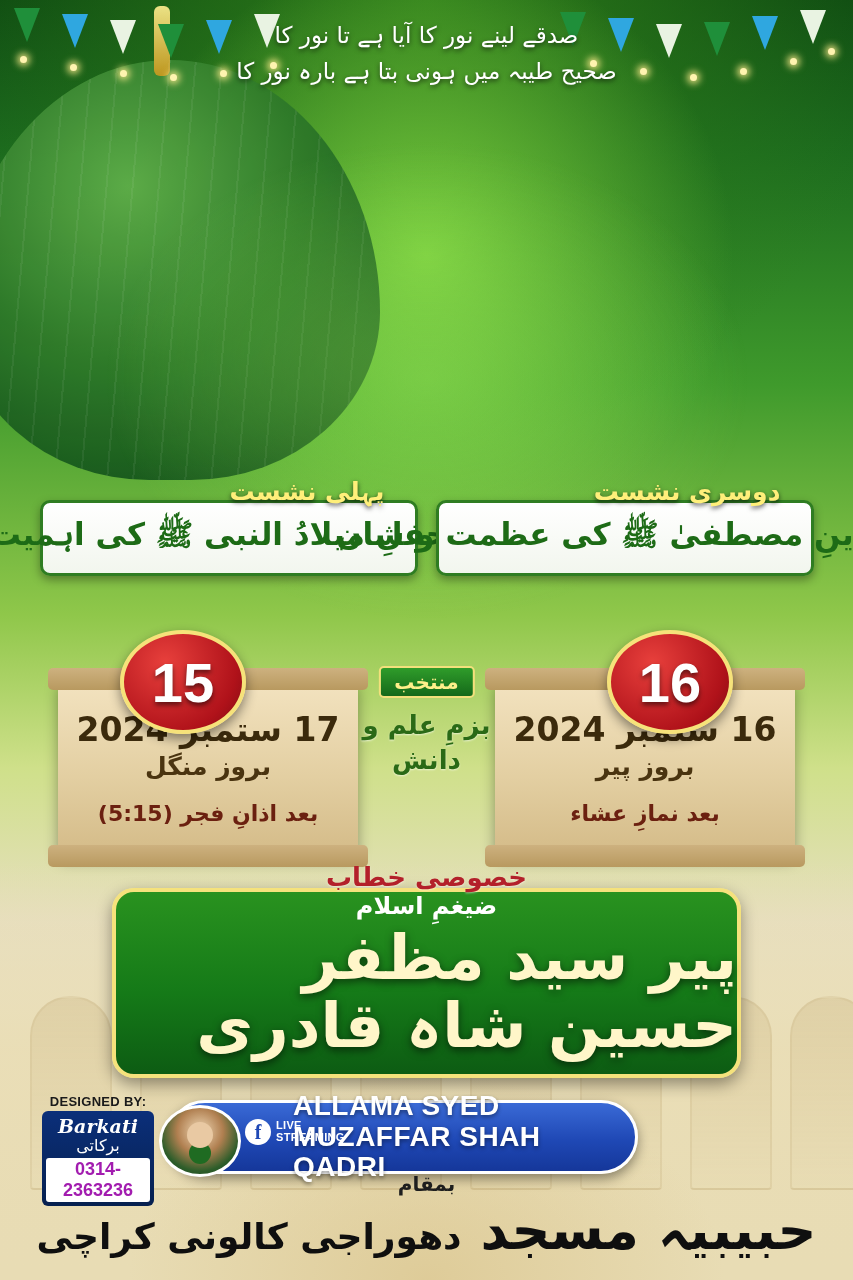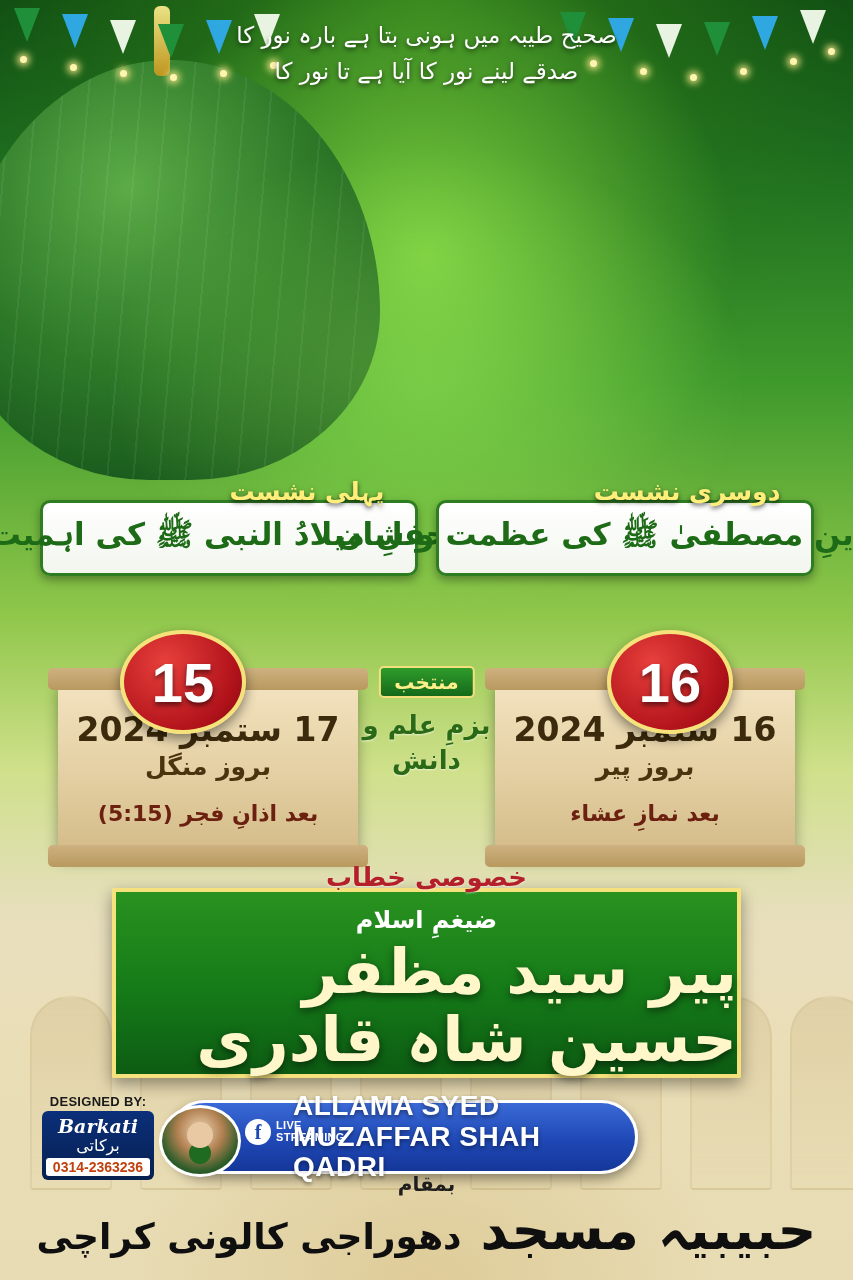--- a/index.html
+++ b/index.html
@@ -326,26 +326,26 @@
 
   
   .speaker-panel {
     position: absolute;
     left: 112px;
     right: 112px;
     top: 888px;
     height: 182px;
     background: linear-gradient(180deg, #29921f 0%, #157a18 55%, #0d5c13 100%);
     border: 4px solid #f5e27c;
-    border-radius: 2px;
+    border-radius: 22px;
     box-shadow: 0 6px 16px rgba(0,0,0,.4);
     display: flex;
     flex-direction: column;
     align-items: center;
-    justify-content: flex-end;
+    justify-content: flex-start;
     direction: rtl;
   }
   .speaker-kicker {
     position: absolute;
     top: -30px;
     font-family: "DejaVu Sans", sans-serif;
     font-size: 26px;
     font-weight: bold;
     color: #b3202a;
     text-shadow: 0 1px 2px rgba(255,255,255,.5);
@@ -399,22 +399,22 @@
     line-height: 1;
   }
   .designer-brand-ur {
     font-family: "DejaVu Sans", sans-serif;
     font-size: 16px;
     direction: rtl;
   }
   .designer-phone {
     margin-top: 3px;
     background: #ffffff;
-    color: #c2410c;
-    font-size: 14px;
+    color: #a21caf;
+    font-size: 18px;
     font-weight: bold;
     border-radius: 3px;
     padding: 1px 0;
   }
 
   
   .livebar {
     position: absolute;
     left: 168px;
     top: 1100px;
@@ -559,22 +559,22 @@
     <div class="light" style="left:270px; top:62px;"></div>
     <div class="light" style="left:590px; top:60px;"></div>
     <div class="light" style="left:640px; top:68px;"></div>
     <div class="light" style="left:690px; top:74px;"></div>
     <div class="light" style="left:740px; top:68px;"></div>
     <div class="light" style="left:790px; top:58px;"></div>
     <div class="light" style="left:828px; top:48px;"></div>
   </div>
 
   <div class="couplet">
+    <div>صدقے لینے نور کا آیا ہے تا نور کا</div>
     <div>صحیح طیبہ میں ہونی بتا ہے بارہ نور کا</div>
-    <div>صدقے لینے نور کا آیا ہے تا نور کا</div>
   </div>
 
 
   <div class="sessions">
     <div class="session">
       <div class="session-tag">پہلی نشست</div>
       <div class="session-text">محفلِ میلادُ النبی ﷺ کی اہمیت</div>
     </div>
     <div class="session">
       <div class="session-tag">دوسری نشست</div>

